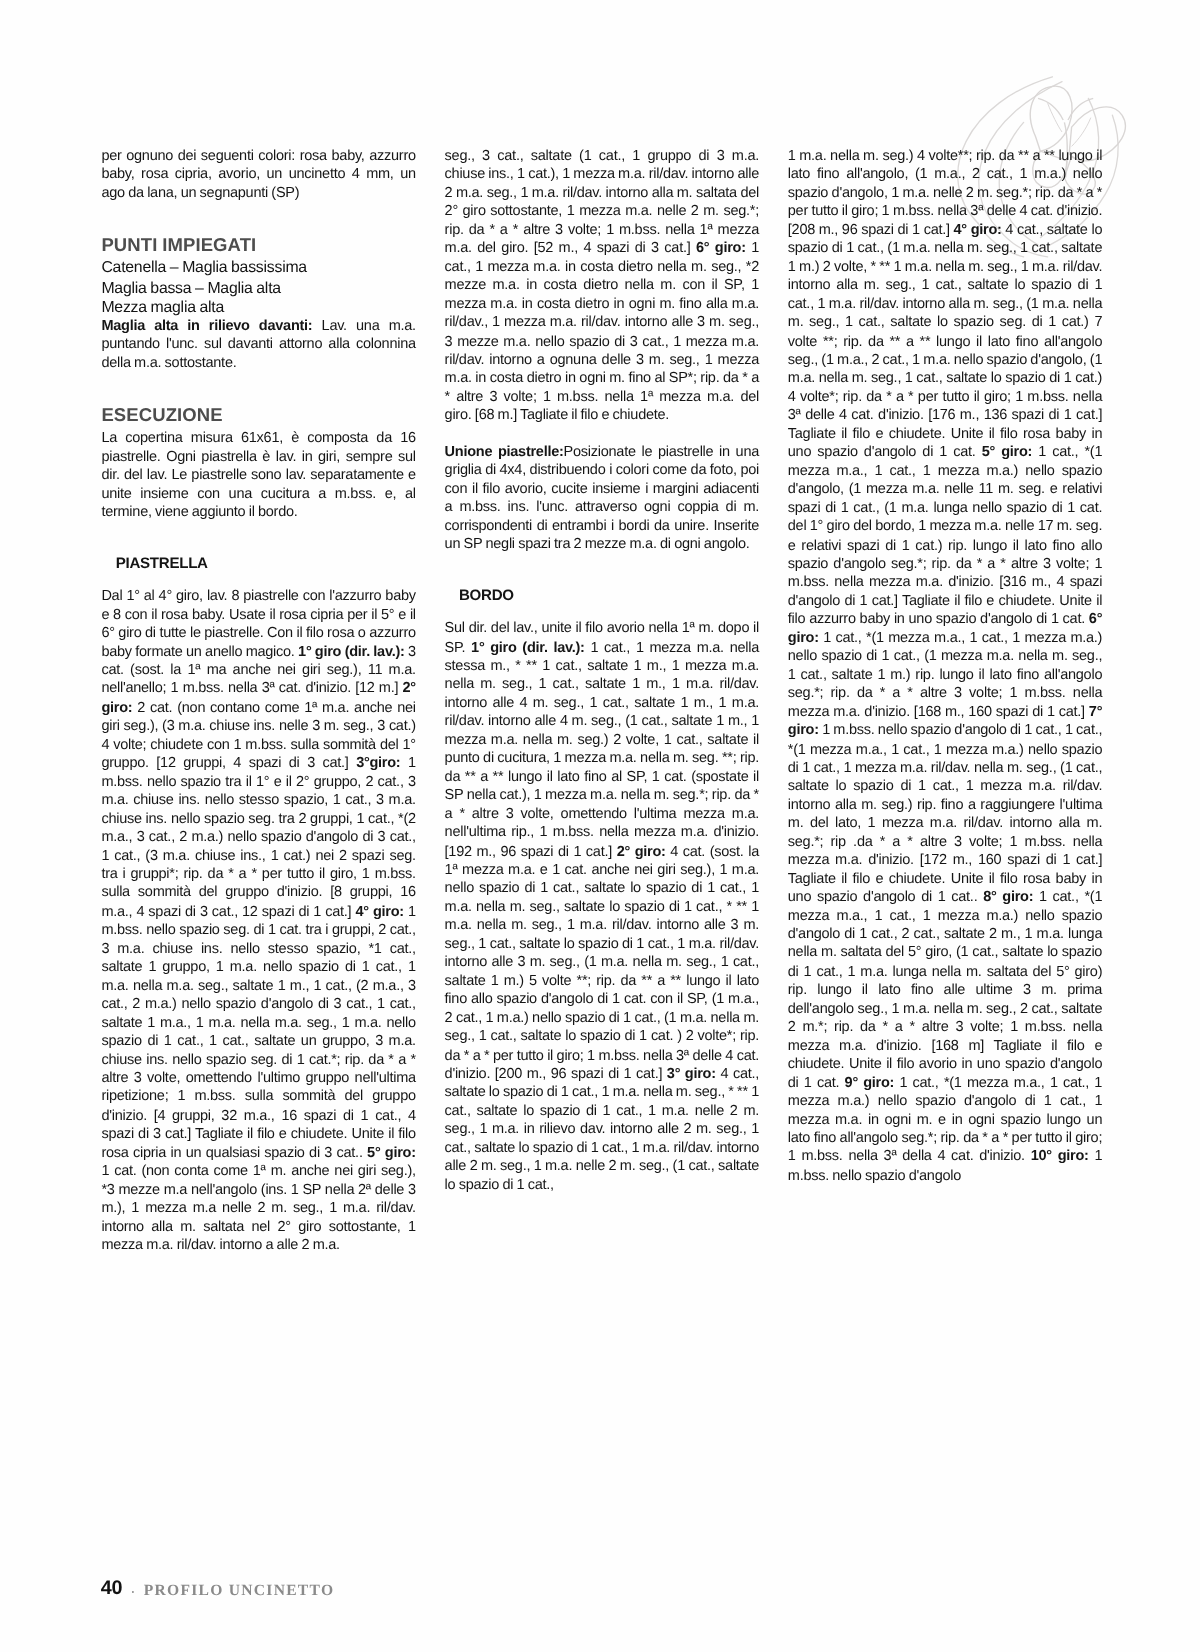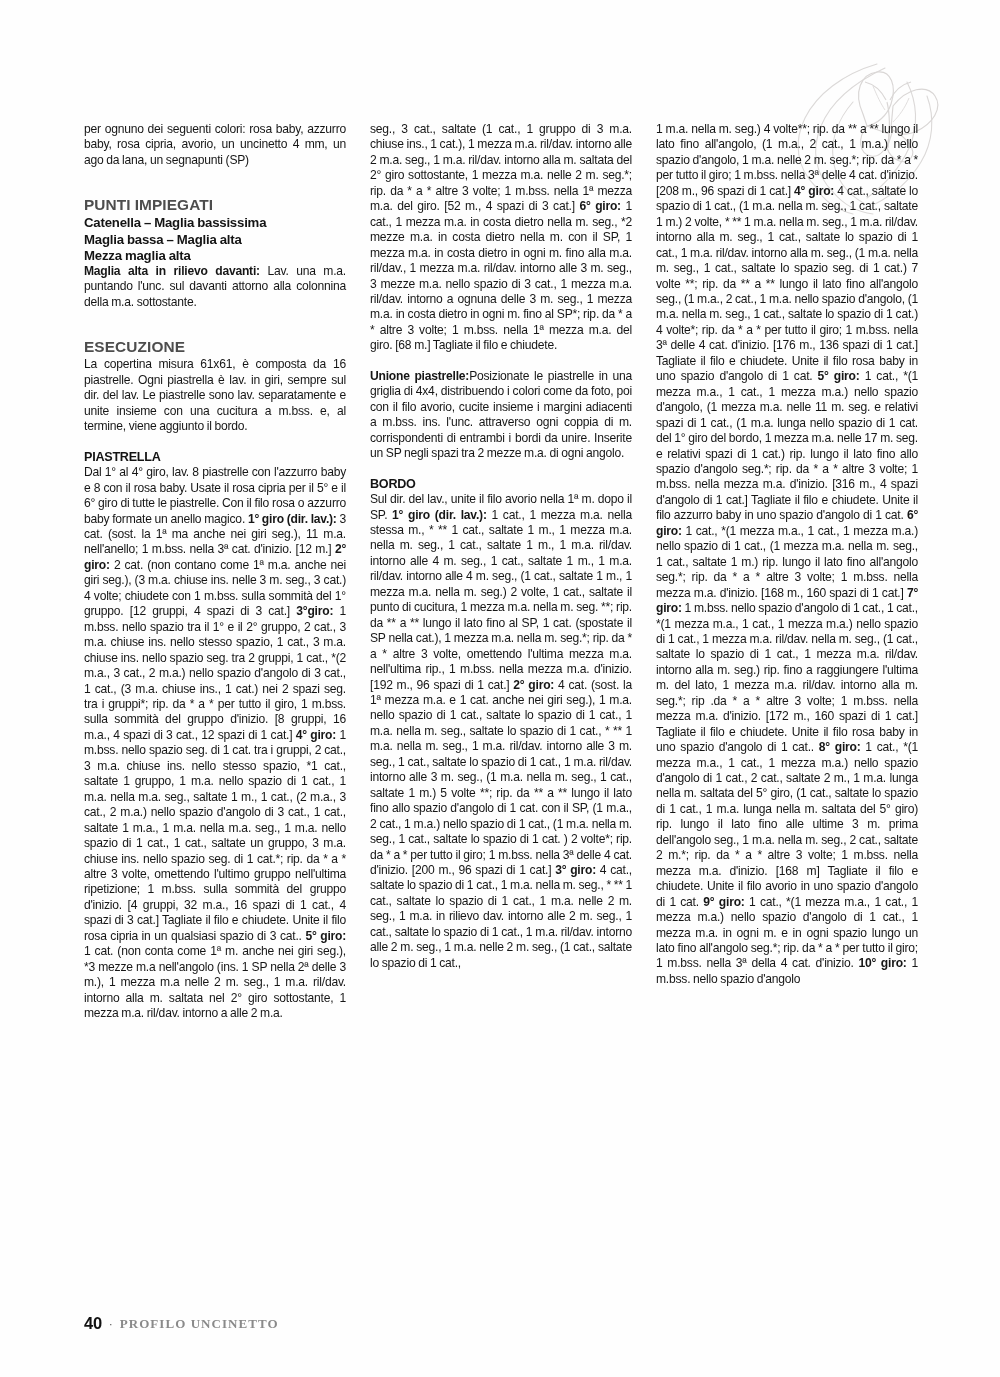--- a/index.html
+++ b/index.html
@@ -31,20 +31,21 @@
     pointer-events: none;
   }
   .columns {
     position: absolute;
     top: 122px;
     left: 84px;
     width: 835px;
     height: 1180px;
     display: flex;
     gap: 24px;
+    justify-content: center;
   }
   .col {
     width: 262px;
     font-size: 12.1px;
     line-height: 15.45px;
     text-align: justify;
     text-justify: inter-word;
     color: #161616;
     letter-spacing: -0.22px;
     word-spacing: -0.35px;
@@ -64,44 +65,44 @@
     line-height: 18px;
     font-weight: bold;
     margin: 13px 0 1px 0;
     letter-spacing: 0.1px;
     color: #4d4d4d;
     text-align: left;
   }
   h3.sub {
     font-size: 13.2px;
     line-height: 16.2px;
-    font-weight: bold;
+    font-weight: normal;
     margin: 0;
     color: #141414;
     letter-spacing: -0.2px;
     text-align: left;
   }
   h3.sub-blk {
     font-size: 12.6px;
     line-height: 15.6px;
     font-weight: bold;
-    margin: 0;
+    margin: 12px;
     color: #141414;
     letter-spacing: -0.25px;
     text-align: left;
   }
   .b {
     font-weight: bold;
   }
   .footer {
     position: absolute;
     left: 84px;
     bottom: 44px;
     display: flex;
-    align-items: center;
+    align-items: flex-end;
     gap: 7px;
   }
   .folio {
     font-size: 16.5px;
     font-weight: bold;
     color: #121212;
     letter-spacing: -0.3px;
   }
   .dot {
     font-size: 12px;

